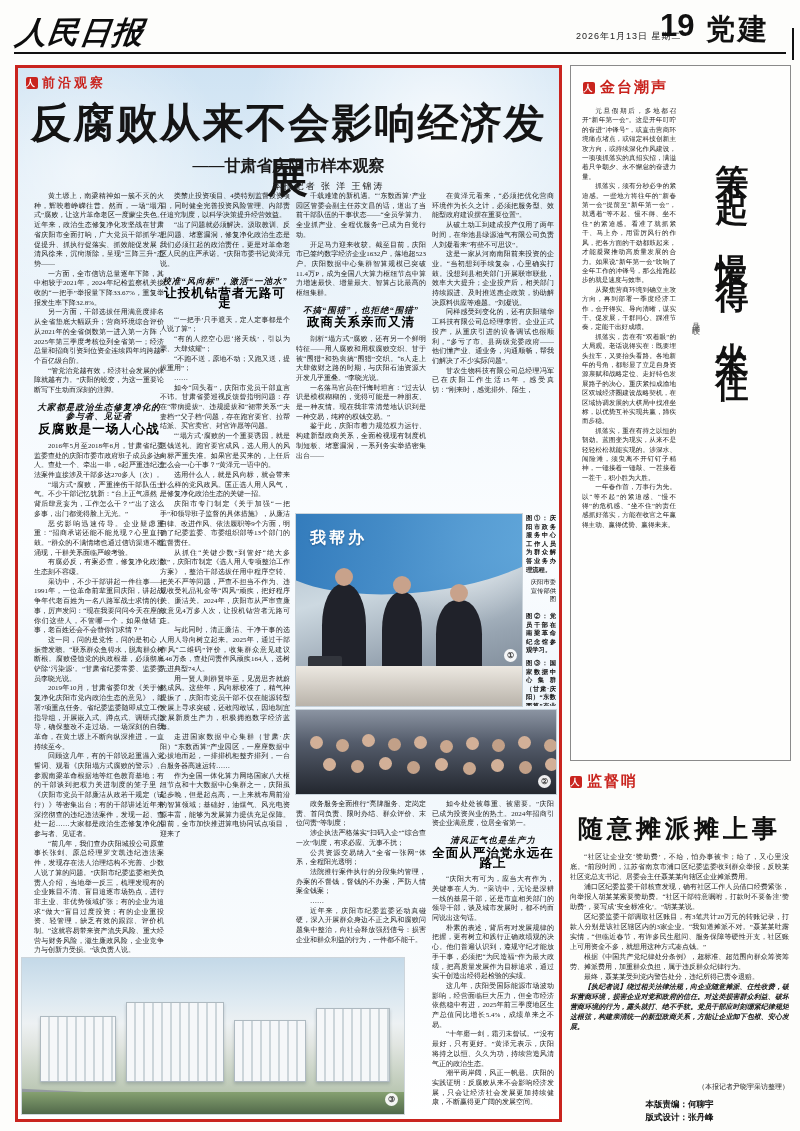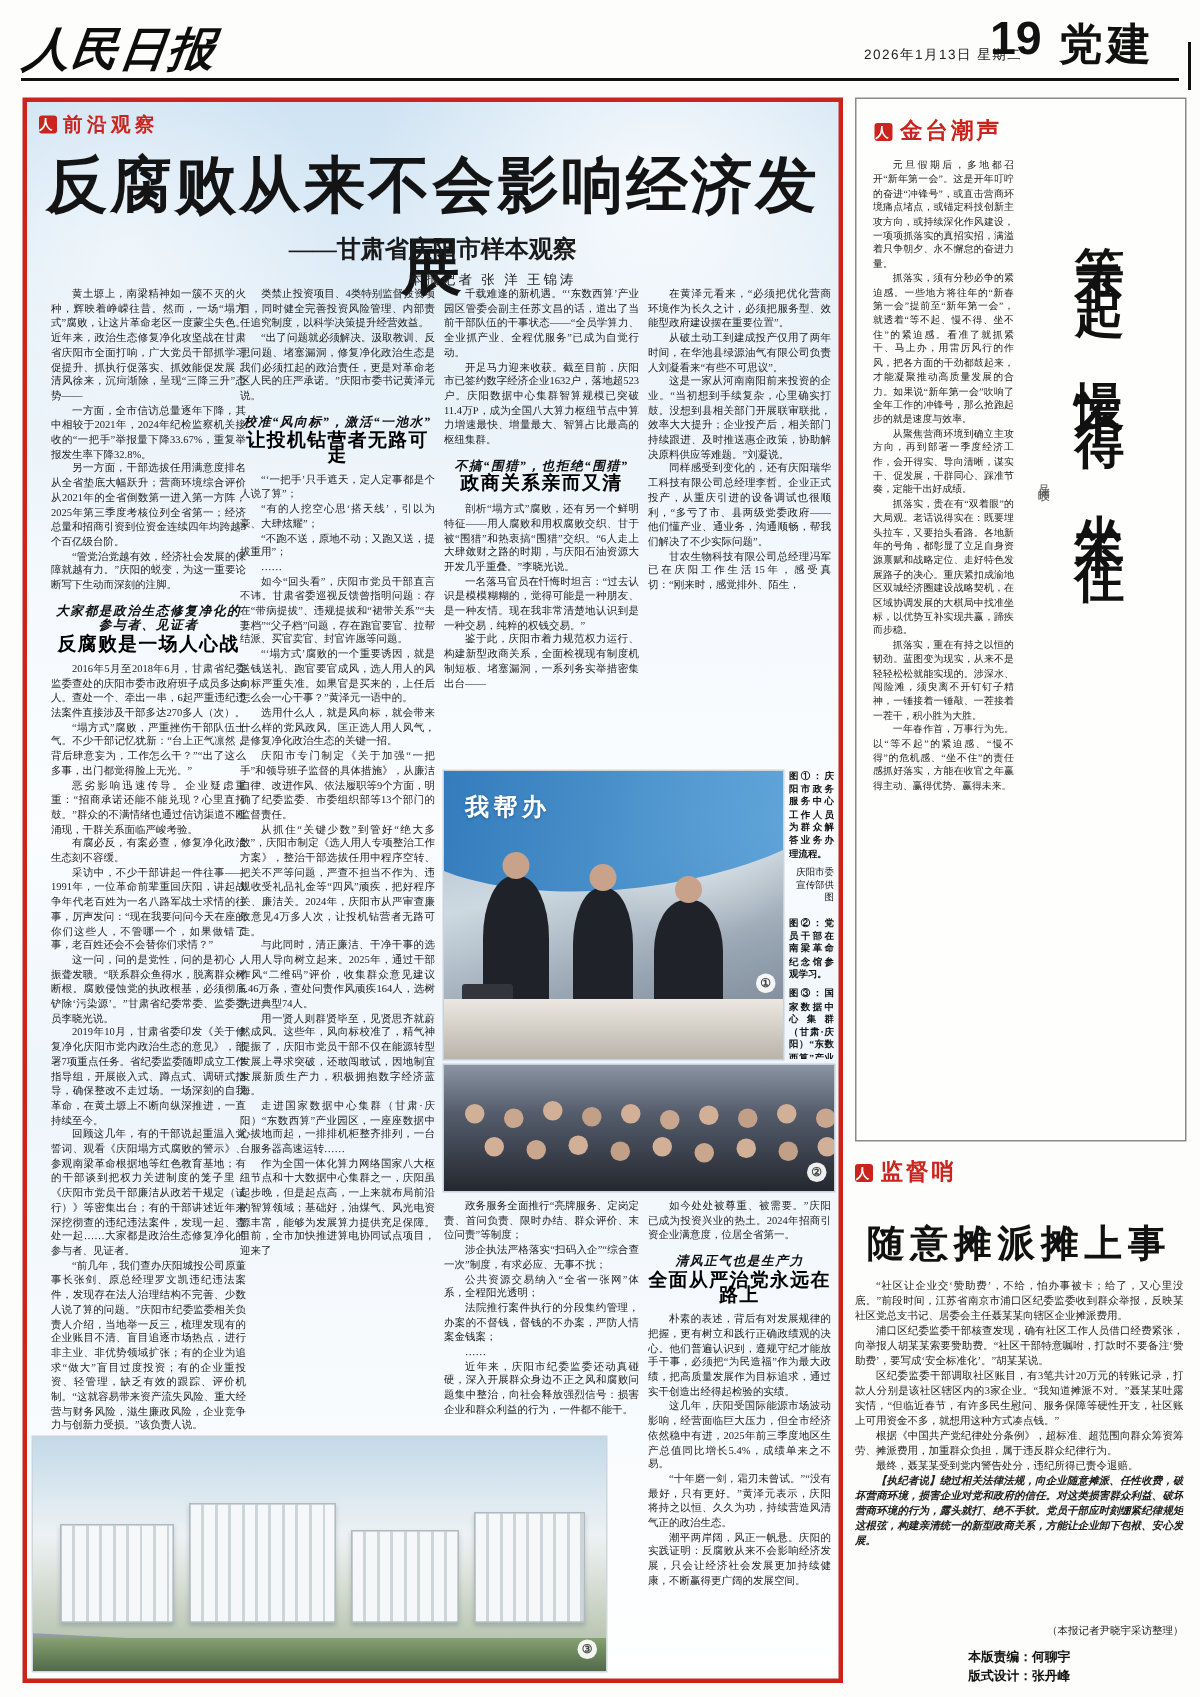--- a/index.html
+++ b/index.html
@@ -165,20 +165,21 @@
       <div class="blk-p">涉企执法严格落实“扫码入企”“综合查一次”制度，有求必应、无事不扰；</div>
       <div class="blk-p">公共资源交易纳入“全省一张网”体系，全程阳光透明；</div>
       <div class="blk-p">法院推行案件执行的分段集约管理，办案的不督钱，督钱的不办案，严防人情案金钱案；</div>
       <div class="blk-p">……</div>
       <div class="blk-p">近年来，庆阳市纪委监委还动真碰硬，深入开展群众身边不正之风和腐败问题集中整治，向社会释放强烈信号：损害企业和群众利益的行为，一件都不能干。</div>
     </div>
   <div class="abs tcol" style="left:414px;top:732px;width:122px;height:314px;">
       <div class="blk-p">如今处处被尊重、被需要。”庆阳已成为投资兴业的热土。2024年招商引资企业满意度，位居全省第一。</div>
       <div class="blk-k">清风正气也是生产力</div>
       <div class="blk-h">全面从严治党永远在路上</div>
+      <div class="blk-p">“庆阳大有可为，应当大有作为，关键事在人为。”采访中，无论是深耕一线的基层干部，还是市直相关部门的领导干部，谈及城市发展时，都不约而同说出这句话。</div>
       <div class="blk-p">朴素的表述，背后有对发展规律的把握，更有树立和践行正确政绩观的决心。他们普遍认识到，遵规守纪才能放手干事，必须把“为民造福”作为最大政绩，把高质量发展作为目标追求，通过实干创造出经得起检验的实绩。</div>
       <div class="blk-p">这几年，庆阳受国际能源市场波动影响，经营面临巨大压力，但全市经济依然稳中有进，2025年前三季度地区生产总值同比增长5.4%，成绩单来之不易。</div>
       <div class="blk-p">“十年磨一剑，霜刃未曾试。”“没有最好，只有更好。”黄泽元表示，庆阳将持之以恒、久久为功，持续营造风清气正的政治生态。</div>
       <div class="blk-p">潮平两岸阔，风正一帆悬。庆阳的实践证明：反腐败从来不会影响经济发展，只会让经济社会发展更加持续健康，不断赢得更广阔的发展空间。</div>
     </div>
 
   <div class="abs photo photo3" style="left:4px;top:890px;width:382px;height:156px;">
     <div class="bld" style="left:18px;top:58px;width:74px;height:64px;"></div>
     <div class="bld" style="left:104px;top:44px;width:96px;height:78px;"></div>
     <div class="bld" style="left:212px;top:62px;width:70px;height:60px;"></div>

